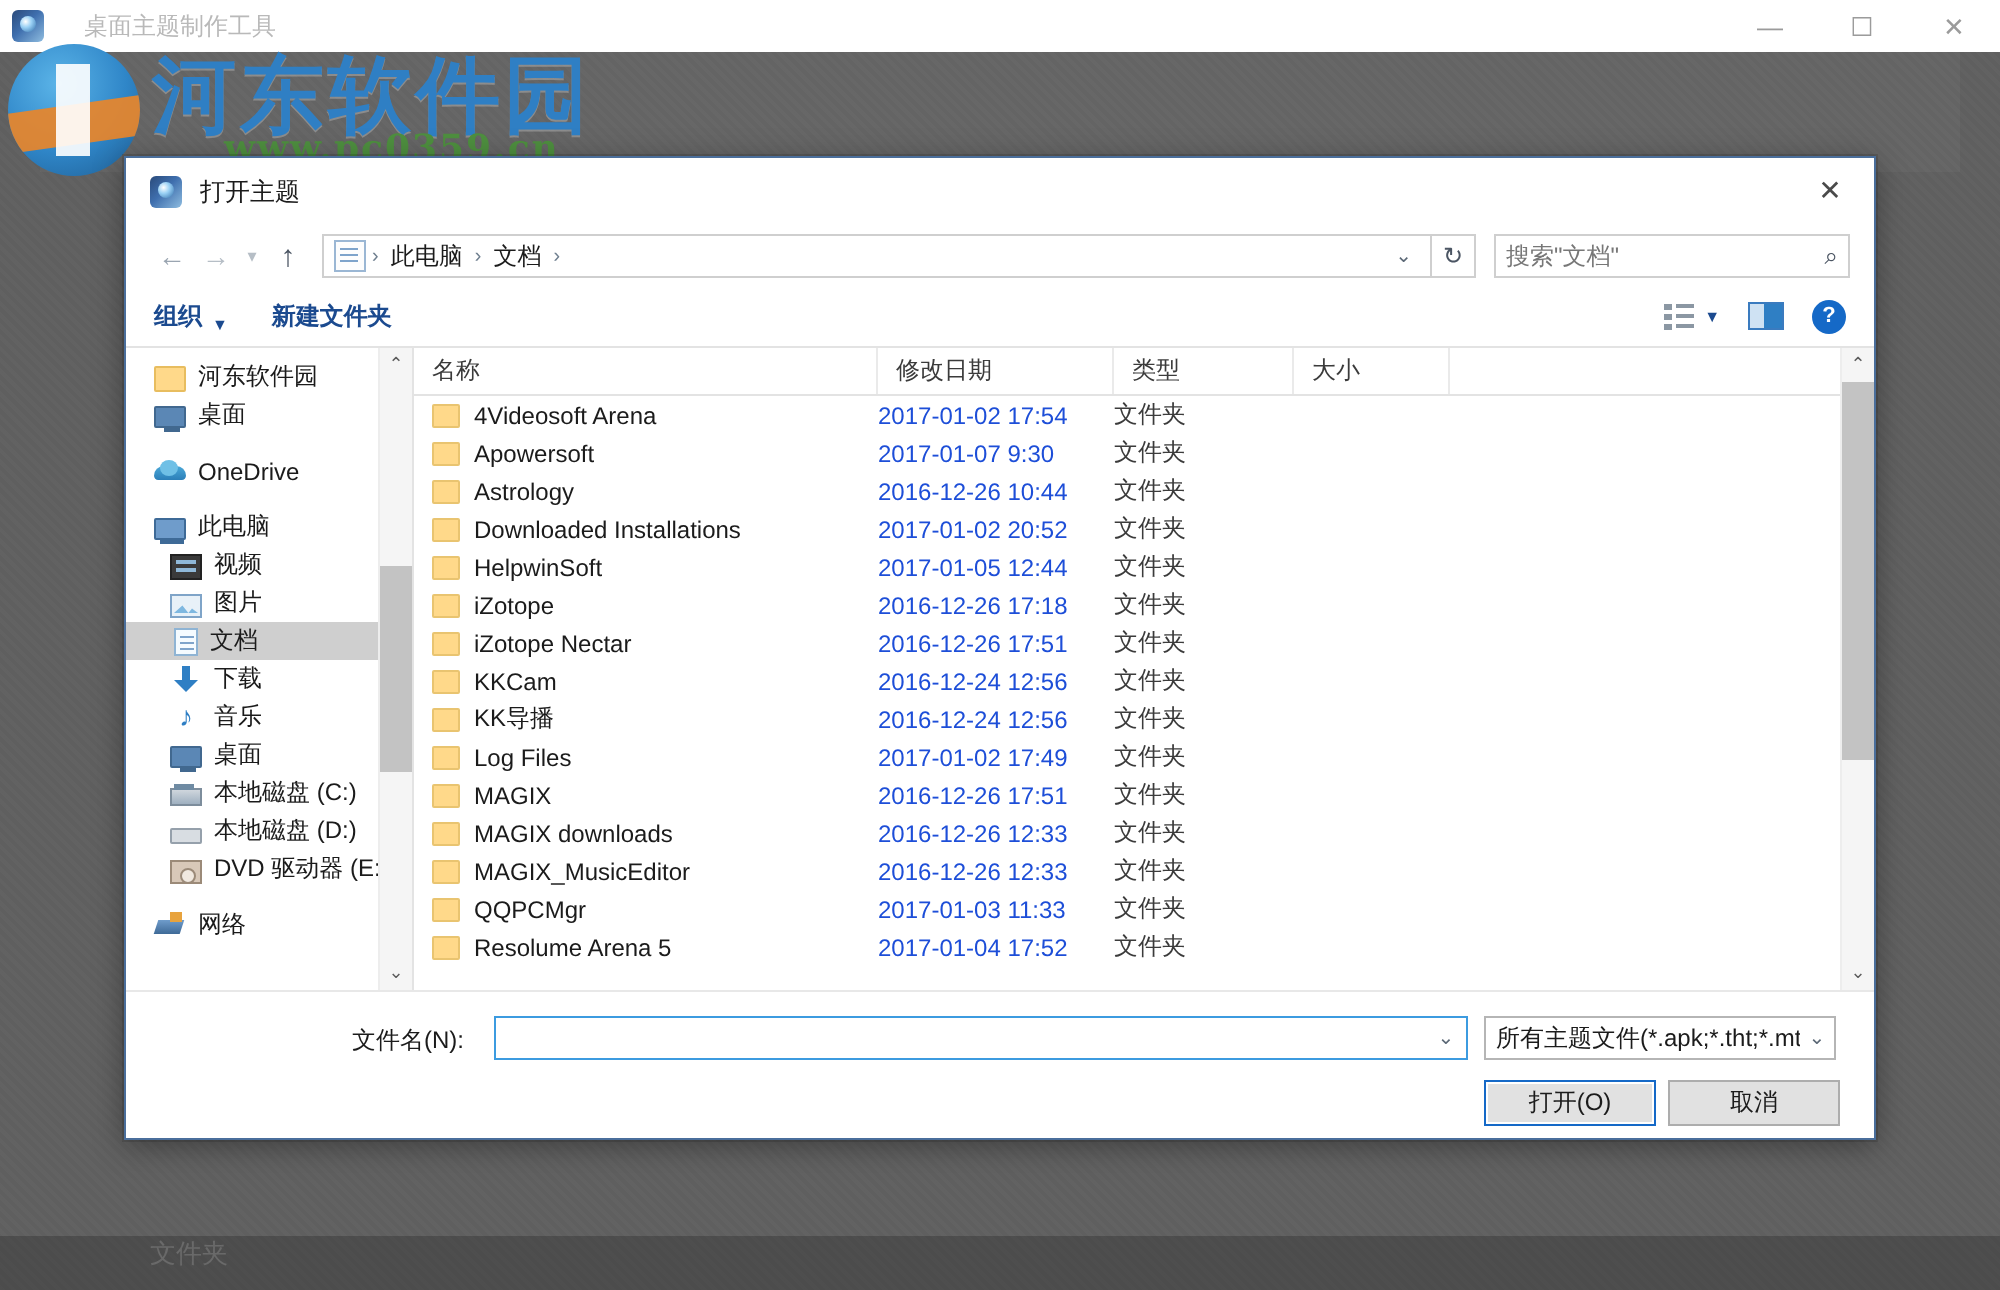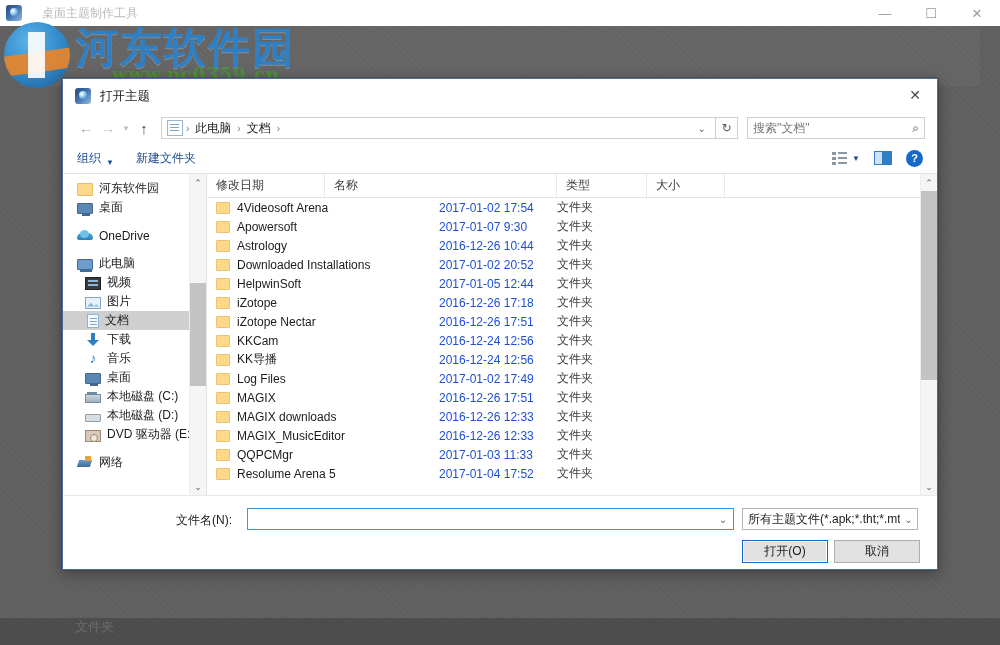--- a/index.html
+++ b/index.html
@@ -133,21 +133,21 @@
   }
   #searchbox{
     width:178px; height:22px; margin-left:9px; border:1px solid #cfcfcf; background:#fff;
     display:flex; align-items:center; padding:0 5px; flex:0 0 auto;
   }
   #search-ph{ color:#777; font-size:12px; flex:1 1 auto; }
   #search-icon{ color:#4b5563; font-size:12px; }
 
   
   #cmdbar{ height:30px; flex:0 0 30px; display:flex; align-items:center; padding:0 14px; }
-  .cmd{ color:#1b4a8f; font-size:12px; display:flex; align-items:flex-end; }
+  .cmd{ color:#1b4a8f; font-size:12px; display:flex; align-items:flex-end;font-weight:bold; }
   #cmd-organize{ margin-right:22px; }
   .cmd-caret{ font-size:8px; margin-left:5px; color:#1b4a8f; }
   #cmd-right{ margin-left:auto; display:flex; align-items:center; gap:14px; }
   #view-ico{ display:flex; align-items:center; color:#5b6876; }
   .viewglyph{ width:15px; height:13px; position:relative; }
   .viewglyph i{
     position:absolute; left:0; width:4px; height:3px; background:#8b97a3; display:block;
   }
   .viewglyph b{
     position:absolute; left:6px; width:9px; height:2px; background:#8b97a3; display:block;
@@ -449,25 +449,25 @@
         <div class="sb-arrow">⌃</div>
         <div id="sb-track">
           <div id="sb-thumb"></div>
         </div>
         <div class="sb-arrow">⌄</div>
       </div>
     </div>
 
     <div id="filepane">
       <div id="colhead">
-        <div class="col" id="col-date">修改日期</div>
         <div class="col" id="col-name">
           <span>名称</span>
           <span id="col-sortmark">⌃</span>
         </div>
+        <div class="col" id="col-date">修改日期</div>
         <div class="col" id="col-type">类型</div>
         <div class="col" id="col-size">大小</div>
         <div class="col" id="col-rest"></div>
       </div>
       <div id="rows">
           <div class="row">
             <div class="cell c-name">
               <span class="rowfolder"></span>
               <span>4Videosoft Arena</span>
             </div>

